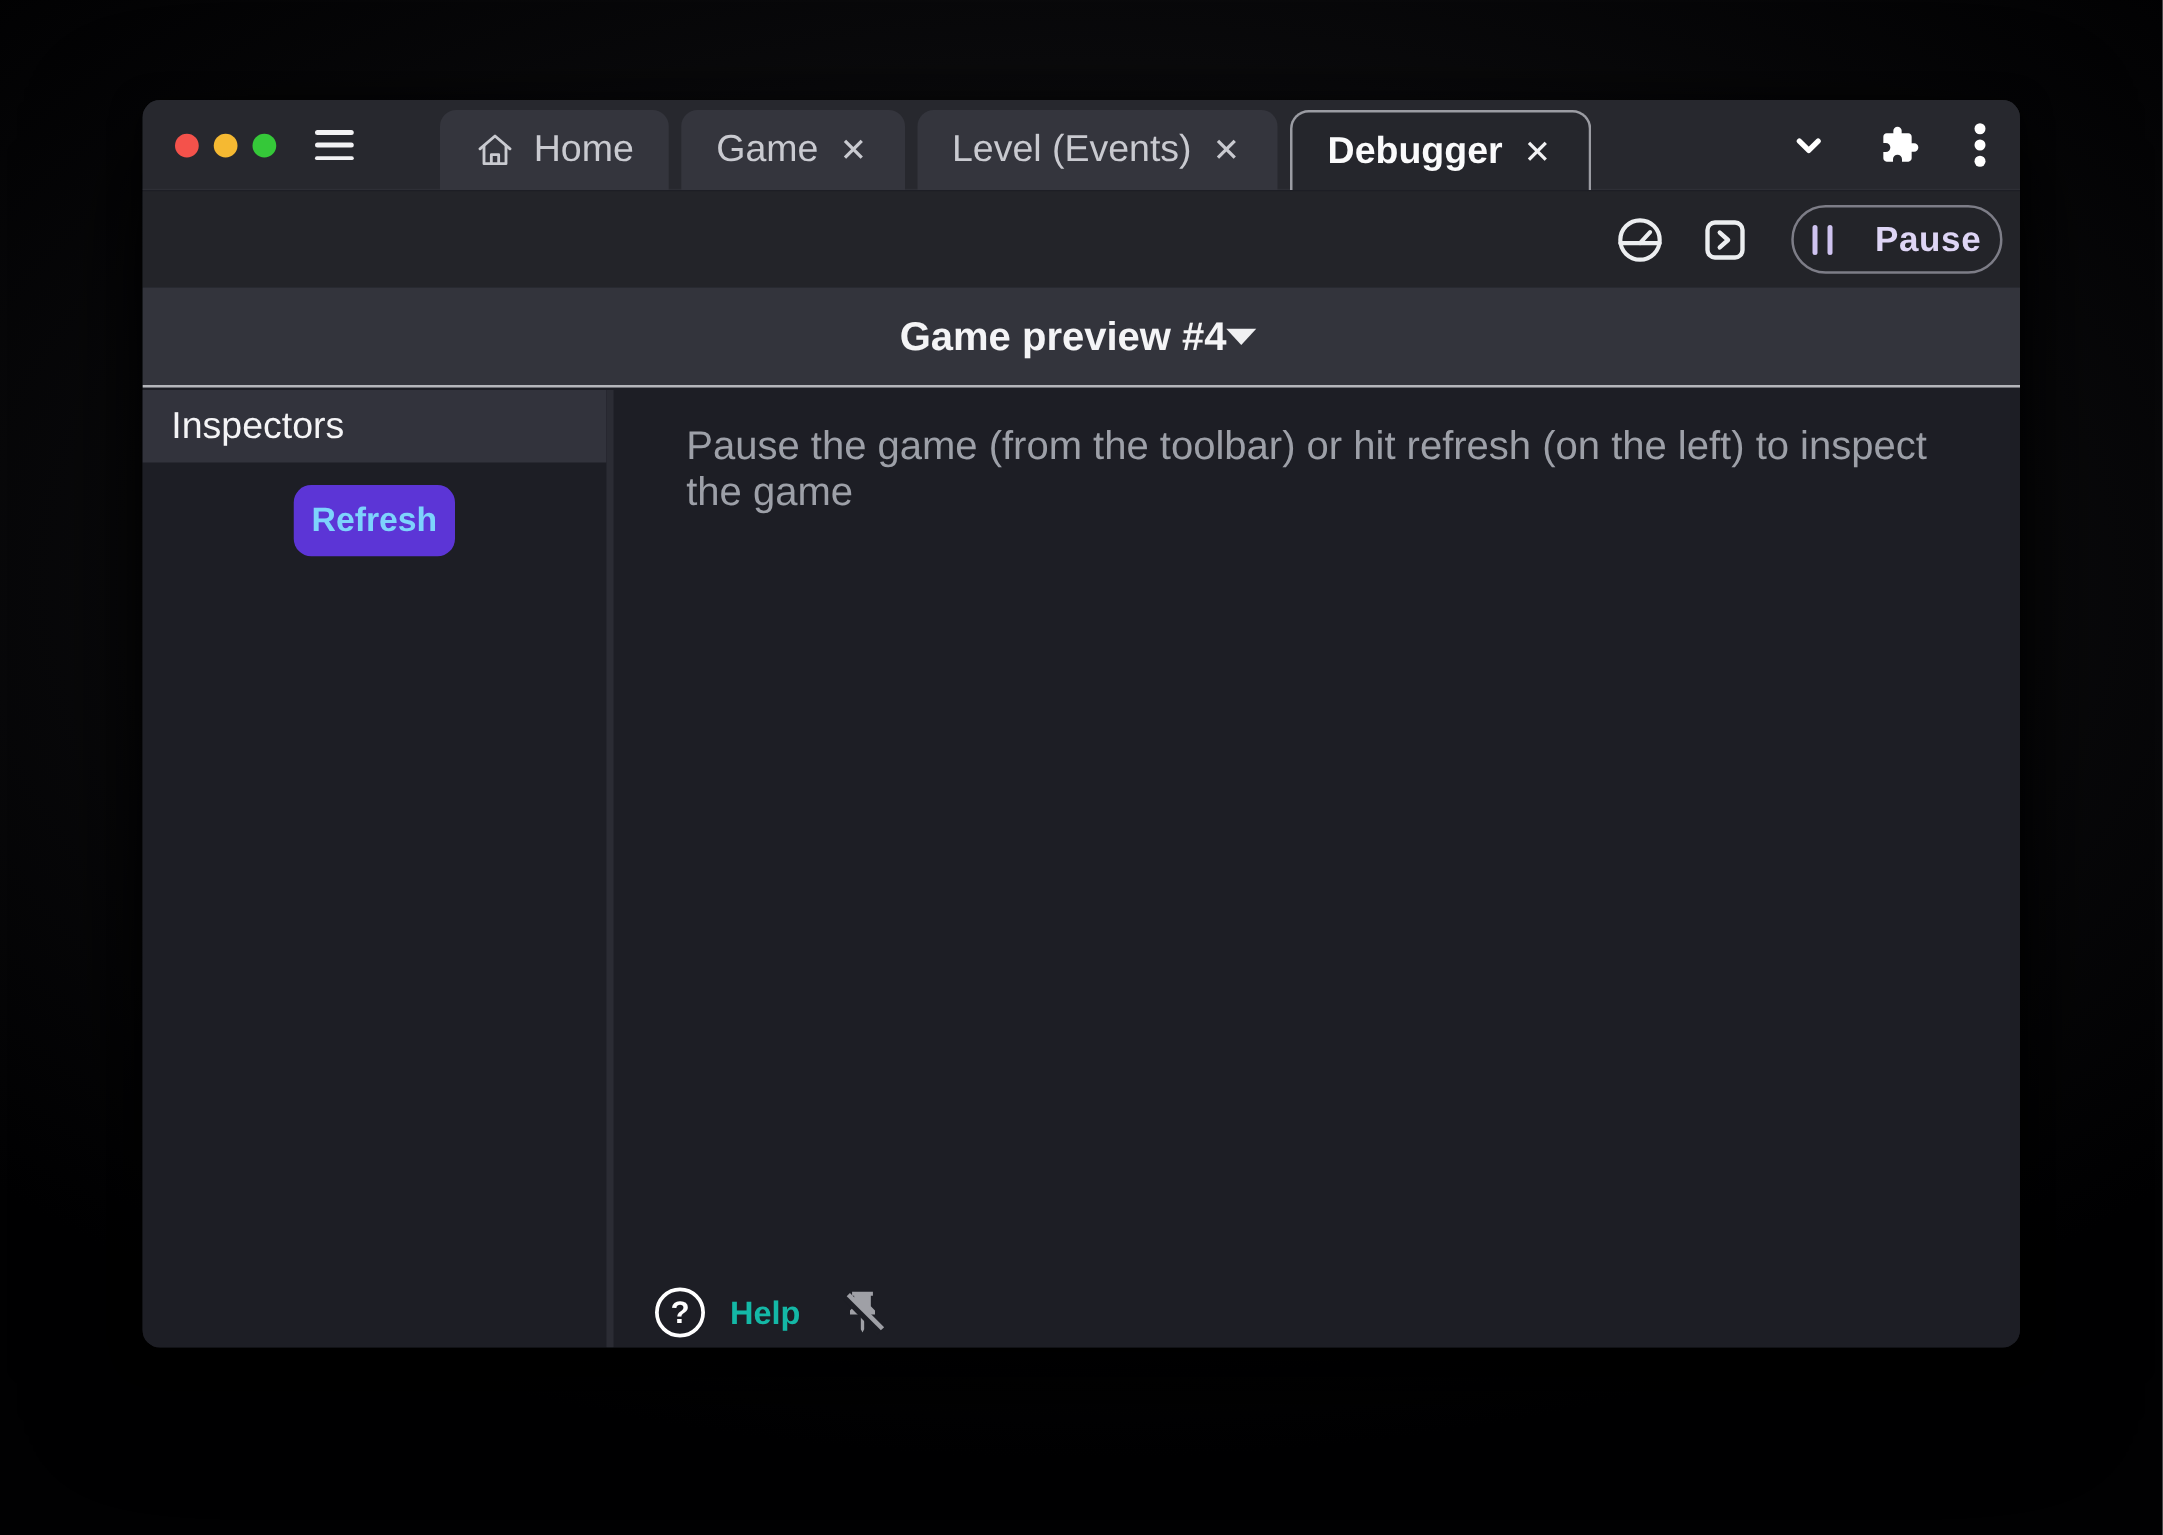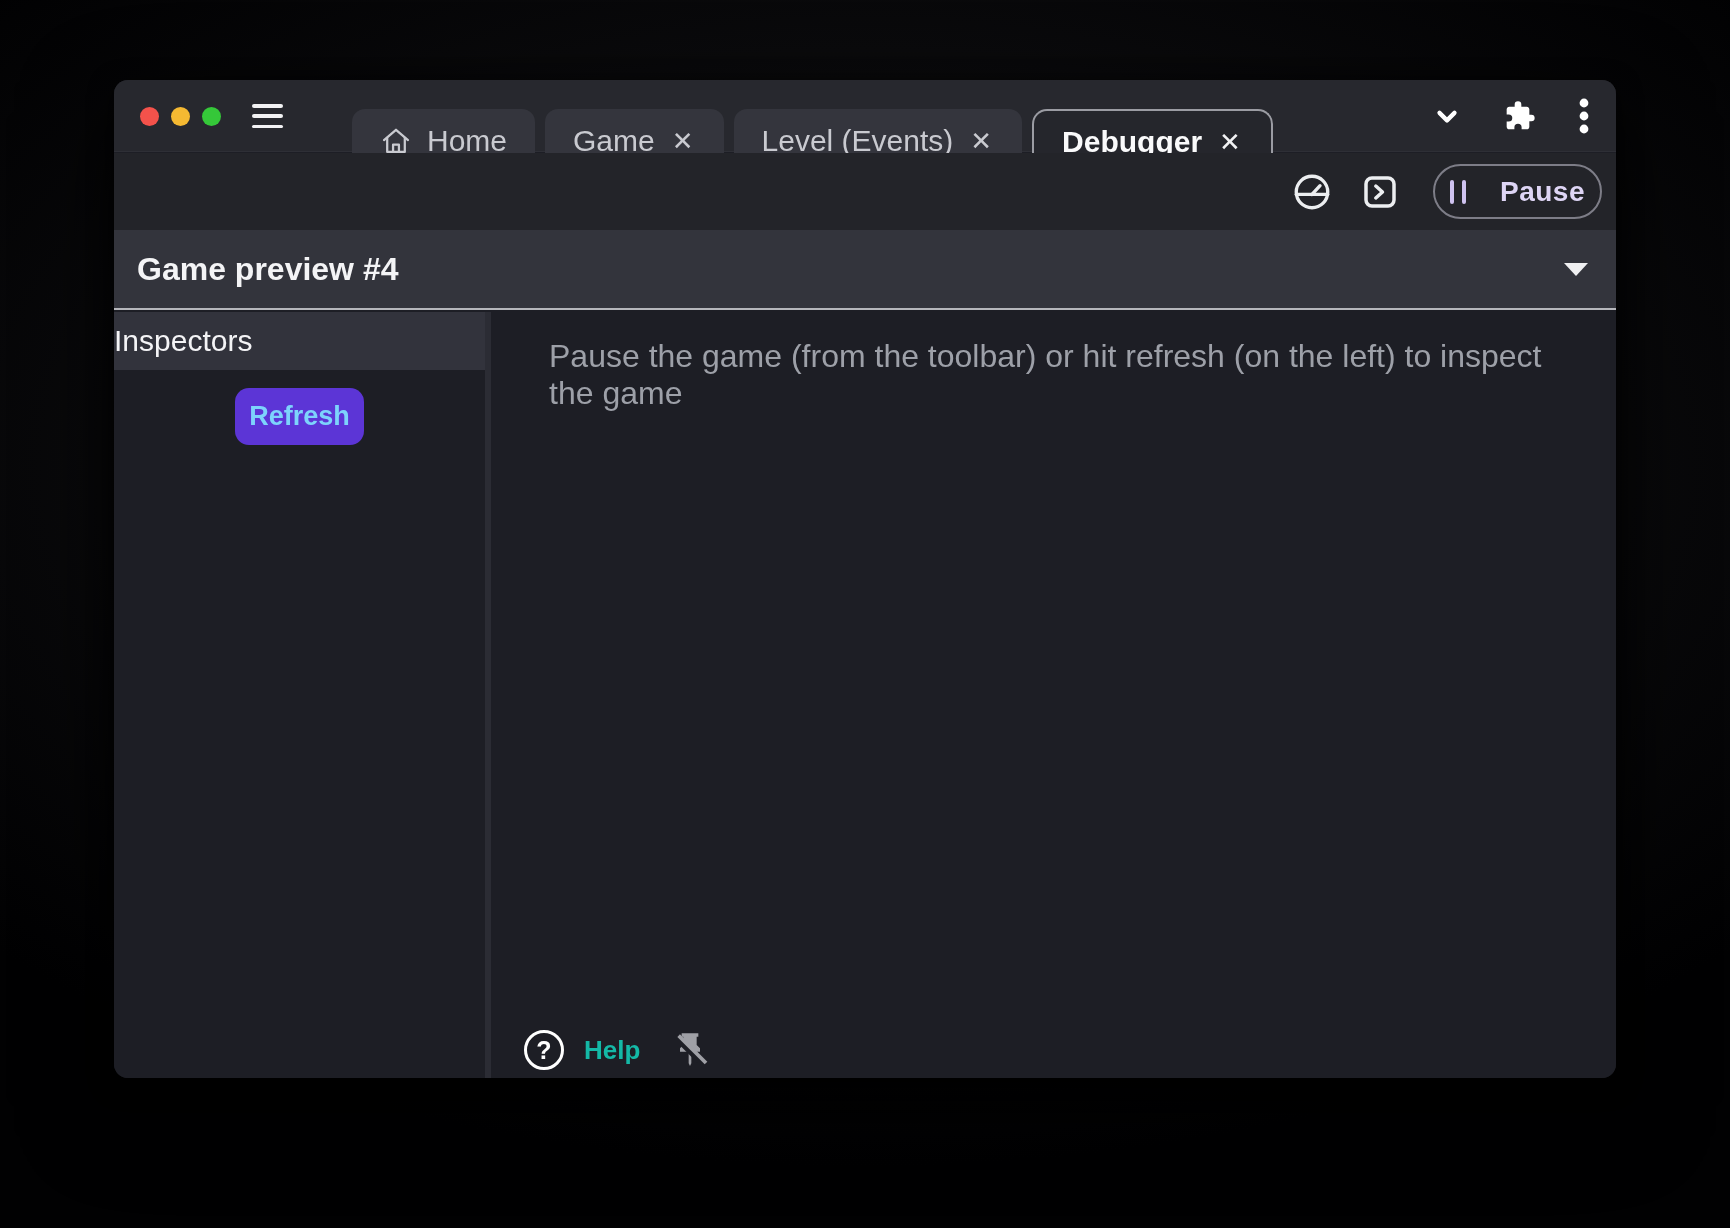--- a/index.html
+++ b/index.html
@@ -16,21 +16,21 @@
   
   .titlebar {
     position:absolute; left:0; top:0; width:100%; height:72px;
     background:#27282e; border-bottom:1px solid #2e2f36;
   }
   .traffic { position:absolute; left:26px; top:27px; display:flex; gap:12px; }
   .light { width:19px; height:19px; border-radius:50%; }
   .burger { position:absolute; left:138px; top:24px; width:31px; height:24px;
     display:flex; flex-direction:column; justify-content:space-between; cursor:pointer; }
   .burger span { display:block; height:3.5px; background:#f2f2f4; border-radius:2px; }
-  .tabs { position:absolute; left:238px; top:8px; height:64px; display:flex; gap:10px; align-items:flex-end;margin-top:21px; }
+  .tabs { position:absolute; left:238px; top:8px; height:64px; display:flex; gap:10px; align-items:flex-end; }
   .tab {
     height:64px; display:flex; align-items:center; gap:15px; padding:0 28px;
     background:#34353d; border-radius:13px 13px 0 0; color:#c9cad0;
     font-size:30px; font-weight:500; cursor:pointer; white-space:nowrap;
   }
   .tab.active {
     background:#25262c; border:2px solid #9b9ca3; border-bottom:none;
     color:#fafafb; font-weight:600; border-radius:15px 15px 0 0;text-align:center;
   }
   .tab .close { font-size:26px; color:#c9cad0; line-height:1; padding:2px; cursor:pointer; font-weight:400; }
@@ -46,30 +46,30 @@
   .pause-btn {
     margin-left:6px; width:169px; height:55px; border:2px solid #7d7d87; border-radius:28px;
     background:transparent; display:flex; align-items:center; justify-content:center; gap:22px; cursor:pointer;
   }
   .pause-bars { display:flex; gap:8px; }
   .pause-bars i { display:block; width:4px; height:24px; background:#cfc3f0; border-radius:2px; }
   .pause-label { font-size:28px; font-weight:700; color:#ded5f5; letter-spacing:.5px;margin-left:12px; }
   
   .preview-header {
     position:absolute; left:0; top:150px; width:100%; height:80px; background:#33343c;
-    border-bottom:2px solid #b5b6bb; display:flex; align-items:center; justify-content:space-between;
+    border-bottom:2px solid #b5b6bb; display:flex; align-items:center; justify-content:center;
     padding:0 28px 0 23px;
   }
   .preview-title { font-size:32px; font-weight:600; color:#f4f4f6; }
   .caret-down { width:0; height:0; border-left:12px solid transparent; border-right:12px solid transparent;
     border-top:13px solid #f0f0f2; cursor:pointer; }
   
   .content { position:absolute; left:0; top:232px; width:100%; height:766px; display:flex; }
   .sidebar { width:371px; height:100%; background:#1d1e25; position:relative; }
-  .sidebar-header { height:58px; background:#32333c; display:flex; align-items:center; }
+  .sidebar-header { height:58px; background:#32333c; display:flex; align-items:center; padding-left:23px; }
   .sidebar-header span { font-size:30px; font-weight:500; color:#f4f4f6; }
   .refresh-btn {
     display:block; margin:18px auto 0 auto; width:129px; height:57px; border:none; border-radius:14px;
     background:#5c35d6; color:#7dd3fc; font-family:"Liberation Sans",sans-serif;
     font-size:27px; font-weight:700; cursor:pointer;
   }
   .vdivider { width:6px; height:100%; background:#2b2c34; }
   .main { flex:1; height:100%; position:relative; background:#1d1e25; }
   .main-message { padding:26px 40px 0 36px; font-size:32px; color:#9da0a8;margin-left:22px; }
   .footer-row { position:absolute; left:33px; bottom:8px; display:flex; align-items:center; gap:20px; }

